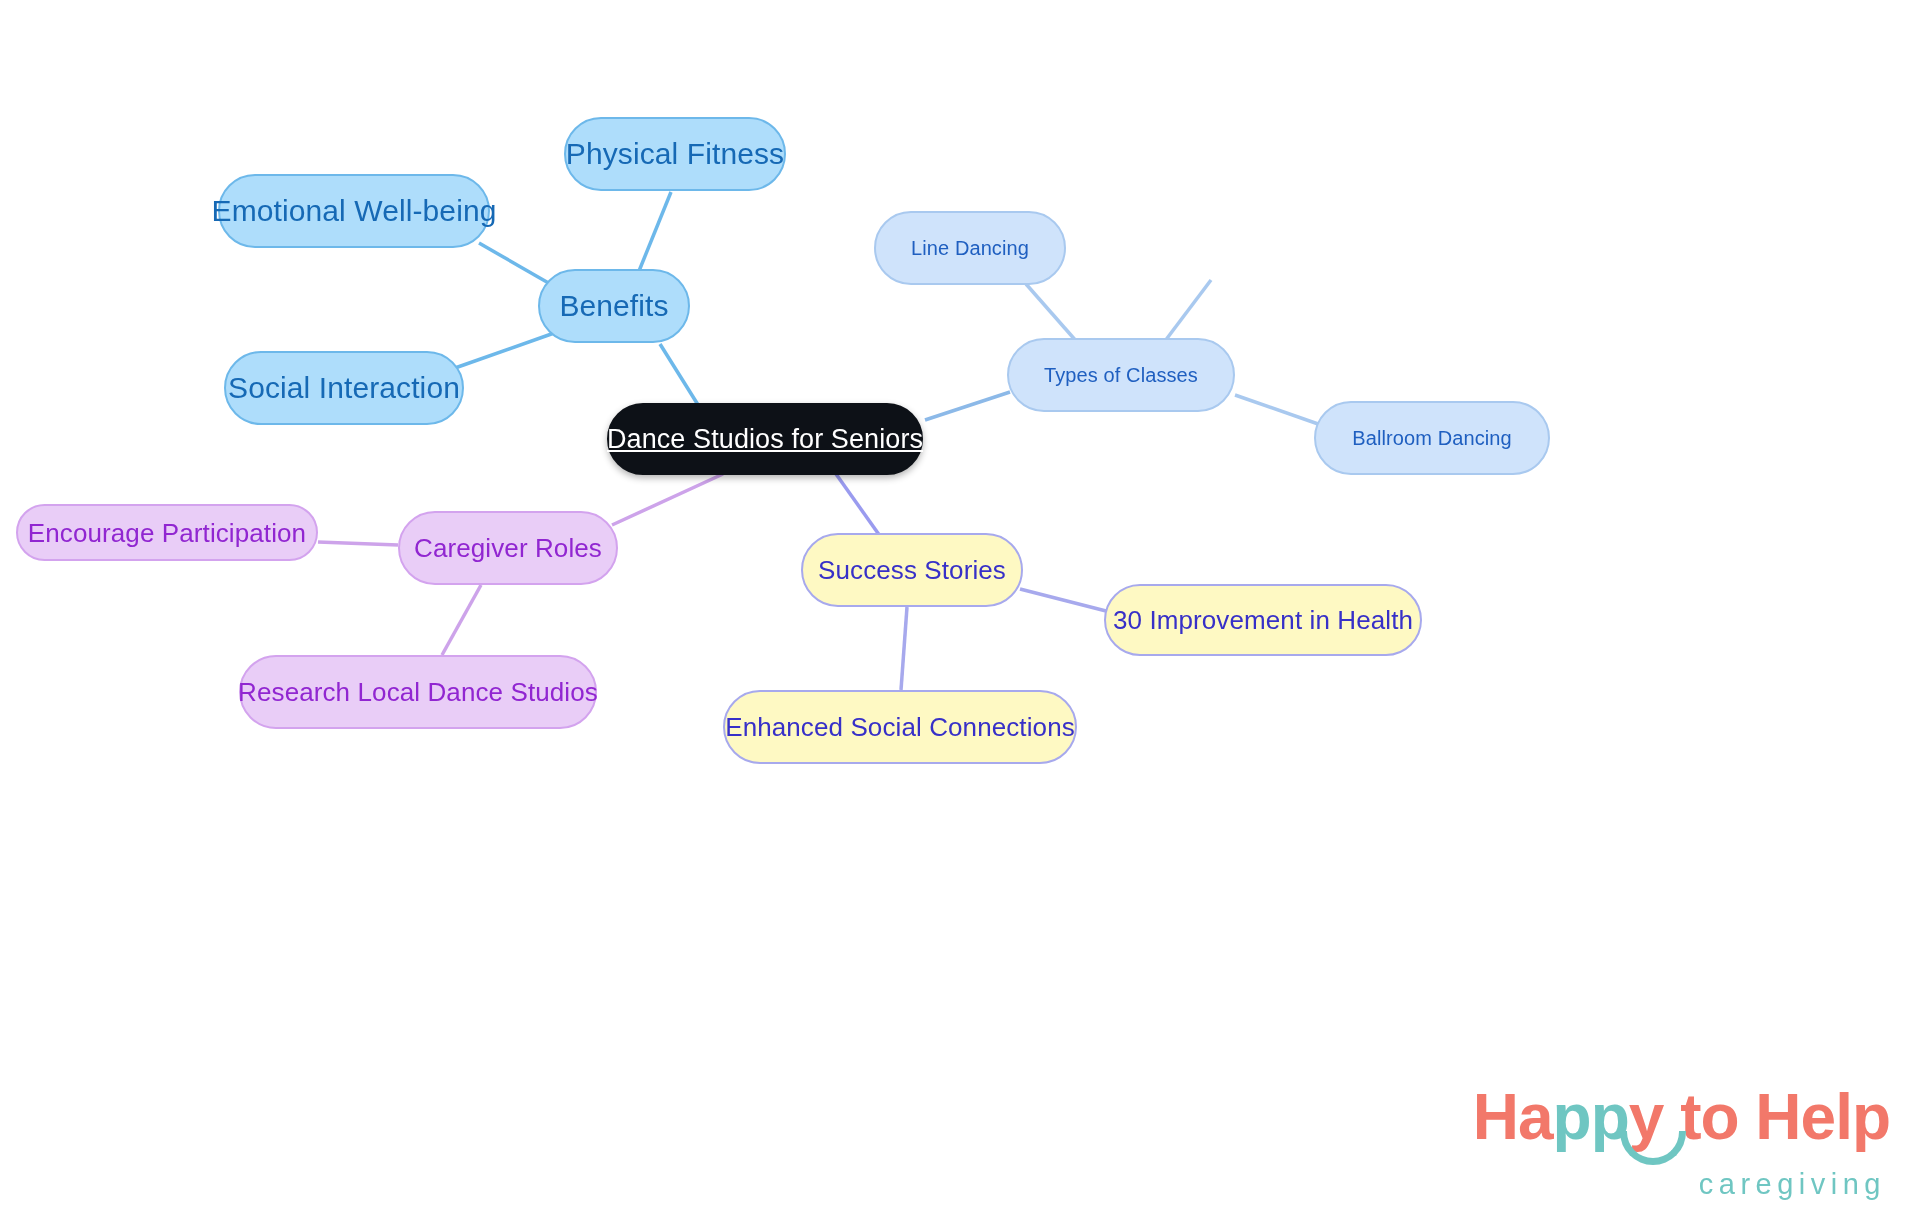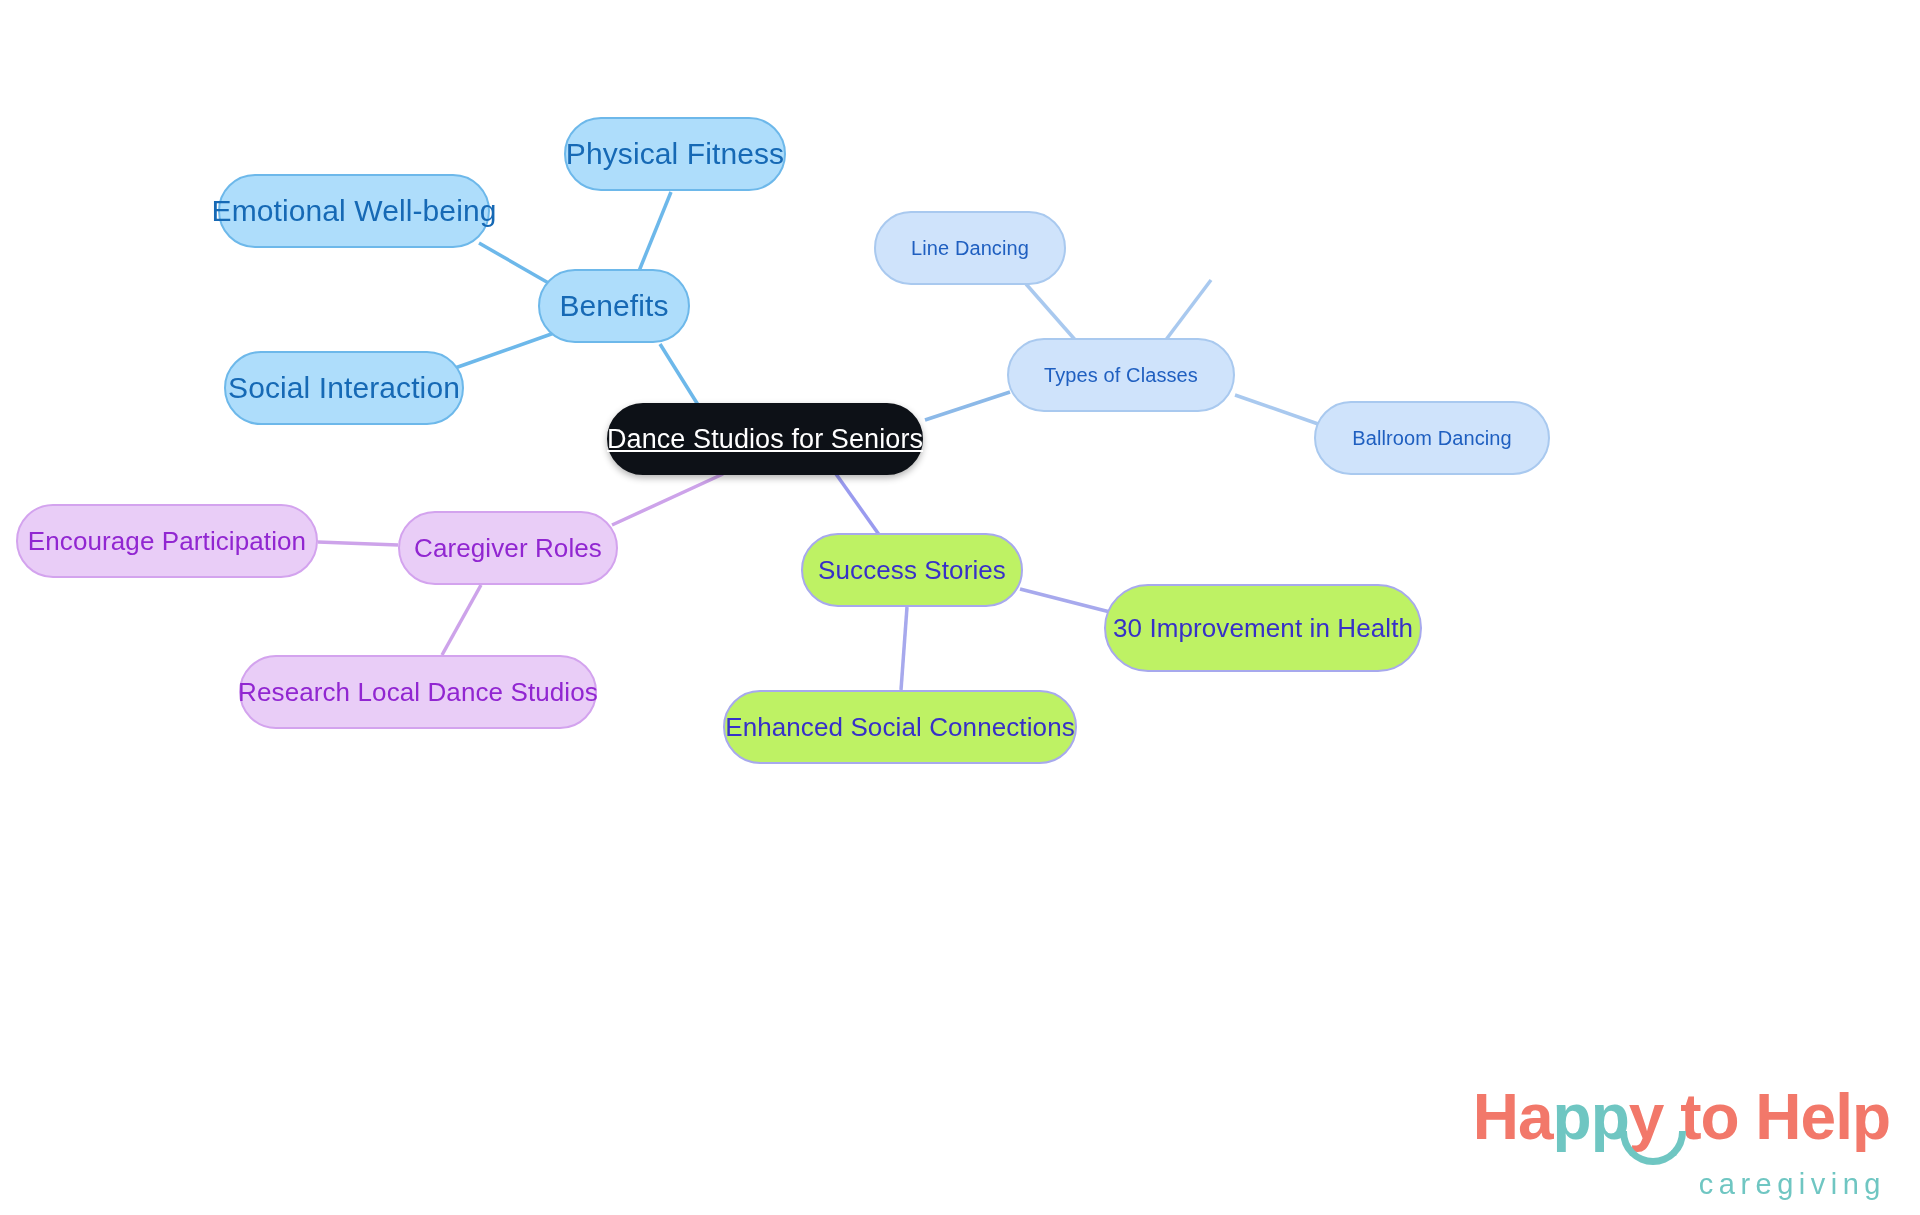--- a/index.html
+++ b/index.html
@@ -52,21 +52,21 @@
   }
   
   .n-lblue {
     background:#cfe3fb;
     border-color:#a9c9ef;
     color:#1f5fc0;
     font-size:20px;
   }
   
   .n-peri {
-    background:#bef264;
+    background:#fef9c3;
     border-color:#a7a9ed;
     color:#3730c8;
     font-size:26px;
   }
   
   .n-orch {
     background:#e9cdf7;
     border-color:#d3a3ee;
     color:#9126d1;
     font-size:26px;
@@ -156,31 +156,31 @@
   <div class="node n-lblue" style="left:874px; top:211px; width:192px; height:74px;">
     <span class="node-label">Line Dancing</span>
   </div>
   <div class="node n-lblue" style="left:1314px; top:401px; width:236px; height:74px;">
     <span class="node-label">Ballroom Dancing</span>
   </div>
 
   <div class="node n-peri" style="left:801px; top:533px; width:222px; height:74px;">
     <span class="node-label">Success Stories</span>
   </div>
-  <div class="node n-peri" style="left:1104px; top:584px; width:318px; height:88px;">
+  <div class="node n-peri" style="left:1104px; top:584px; width:318px; height:72px;">
     <span class="node-label">30 Improvement in Health</span>
   </div>
   <div class="node n-peri" style="left:723px; top:690px; width:354px; height:74px;">
     <span class="node-label">Enhanced Social Connections</span>
   </div>
 
   <div class="node n-orch" style="left:398px; top:511px; width:220px; height:74px;">
     <span class="node-label">Caregiver Roles</span>
   </div>
-  <div class="node n-orch" style="left:16px; top:504px; width:302px; height:74px;">
+  <div class="node n-orch" style="left:16px; top:504px; width:302px; height:57px;">
     <span class="node-label">Encourage Participation</span>
   </div>
   <div class="node n-orch" style="left:239px; top:655px; width:358px; height:74px;">
     <span class="node-label">Research Local Dance Studios</span>
   </div>
 
   <div id="logo">
     <div class="logo-main">
       <span class="lg-coral">H</span><span class="lg-coral">a</span><span class="lg-teal">pp</span><span class="lg-coral">y</span><span class="lg-coral"> to </span><span class="lg-coral">Help</span>
       <span class="logo-smile"></span>

